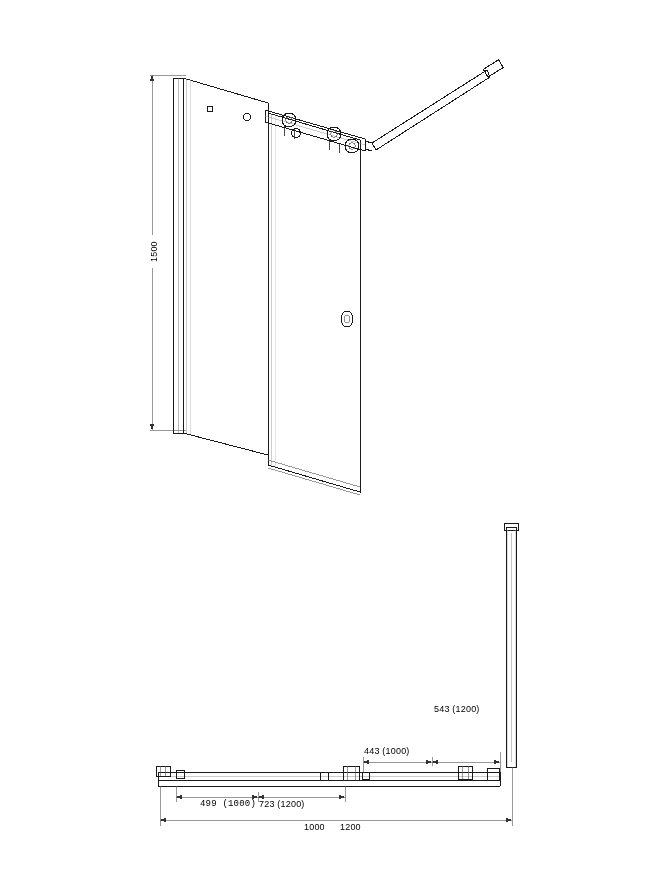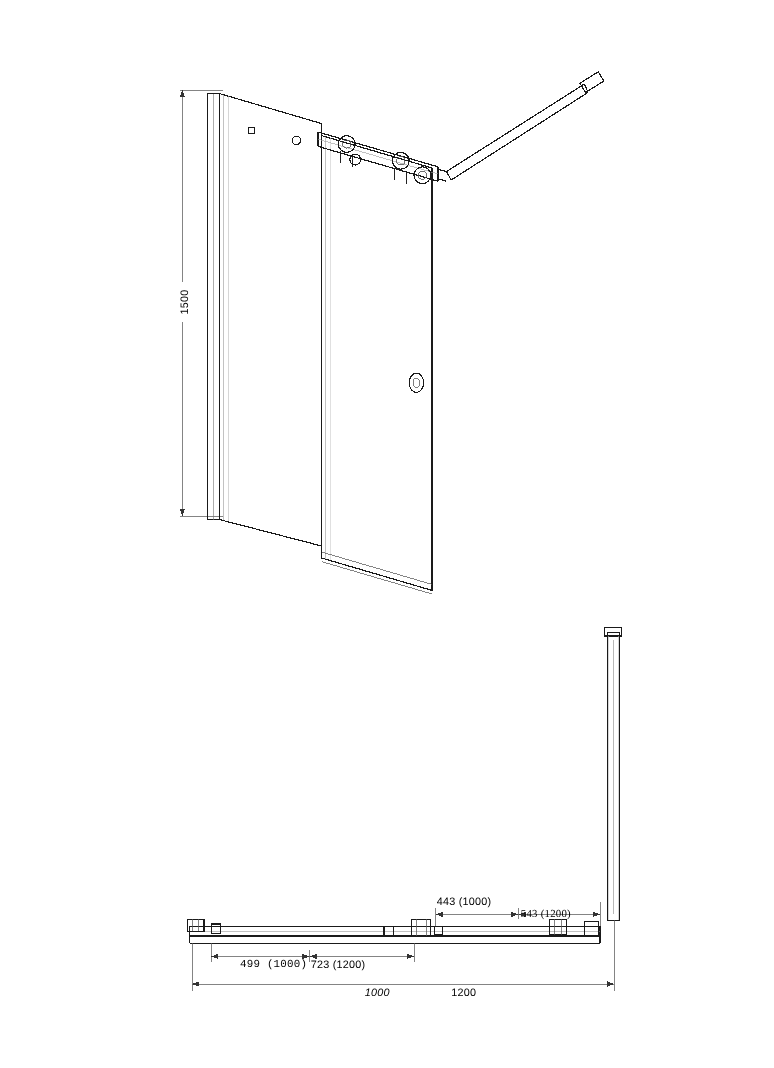--- a/index.html
+++ b/index.html
@@ -162,23 +162,23 @@
         <path d="M512,820 l-6,-2.2 l0,4.4 z" fill="#333" stroke="none"></path>
       </g>
 
     </g>
   </svg>
 
   <div class="lbl lbl-vert" style="left:149px; top:262px;">1500</div>
 
   <div class="lbl" style="left:364px; top:746px;">443 (1000)</div>
 
-  <div class="lbl" style="left:434px; top:756px;font-family:Liberation Serif, serif;">543 (1200)</div>
+  <div class="lbl" style="left:434px; top:704px;">543 (1200)</div>
 
   <div class="lbl" style="left:200px; top:799px;font-family:Liberation Mono, monospace;">499 (1000)</div>
 
   <div class="lbl" style="left:259px; top:799px;">723 (1200)</div>
 
-  <div class="lbl" style="left:304px; top:822px;font-style:italic;">1000</div>
+  <div class="lbl" style="left:304px; top:822px;">1000</div>
 
-  <div class="lbl" style="left:340px; top:822px;margin-left:36px;">1200</div>
+  <div class="lbl" style="left:340px; top:822px;">1200</div>
 
 </div>
 
 </body></html>

